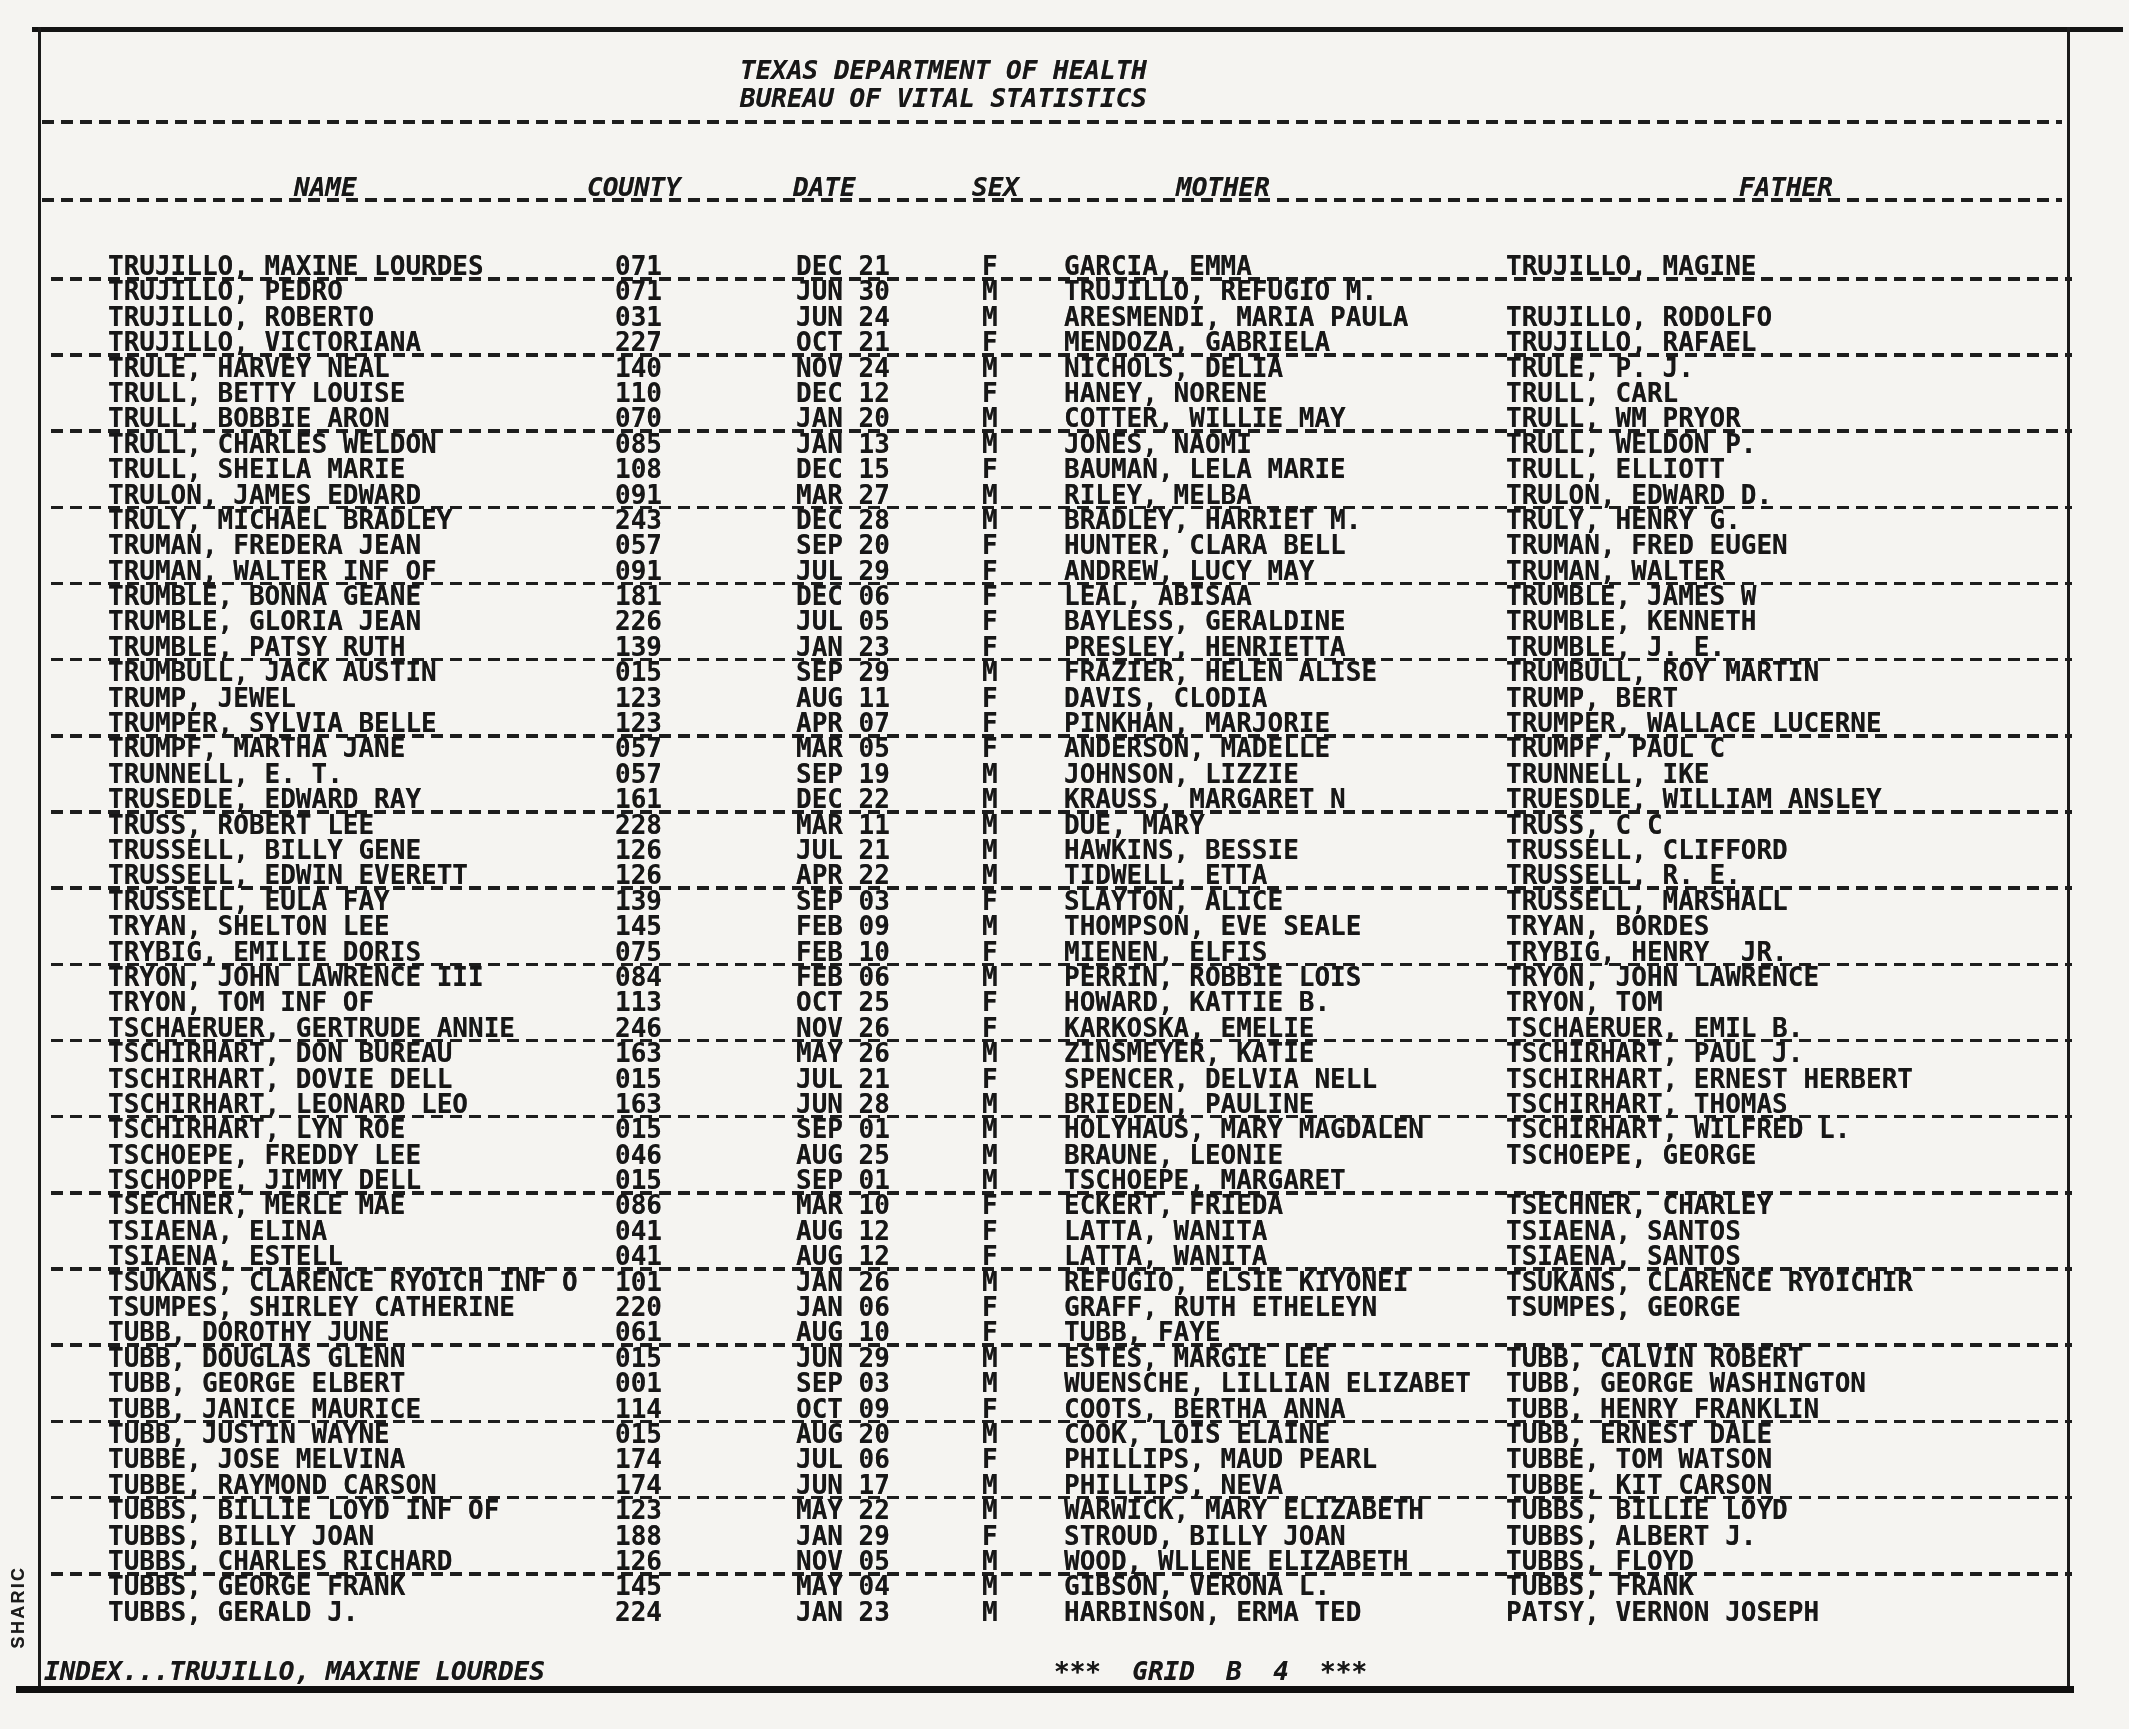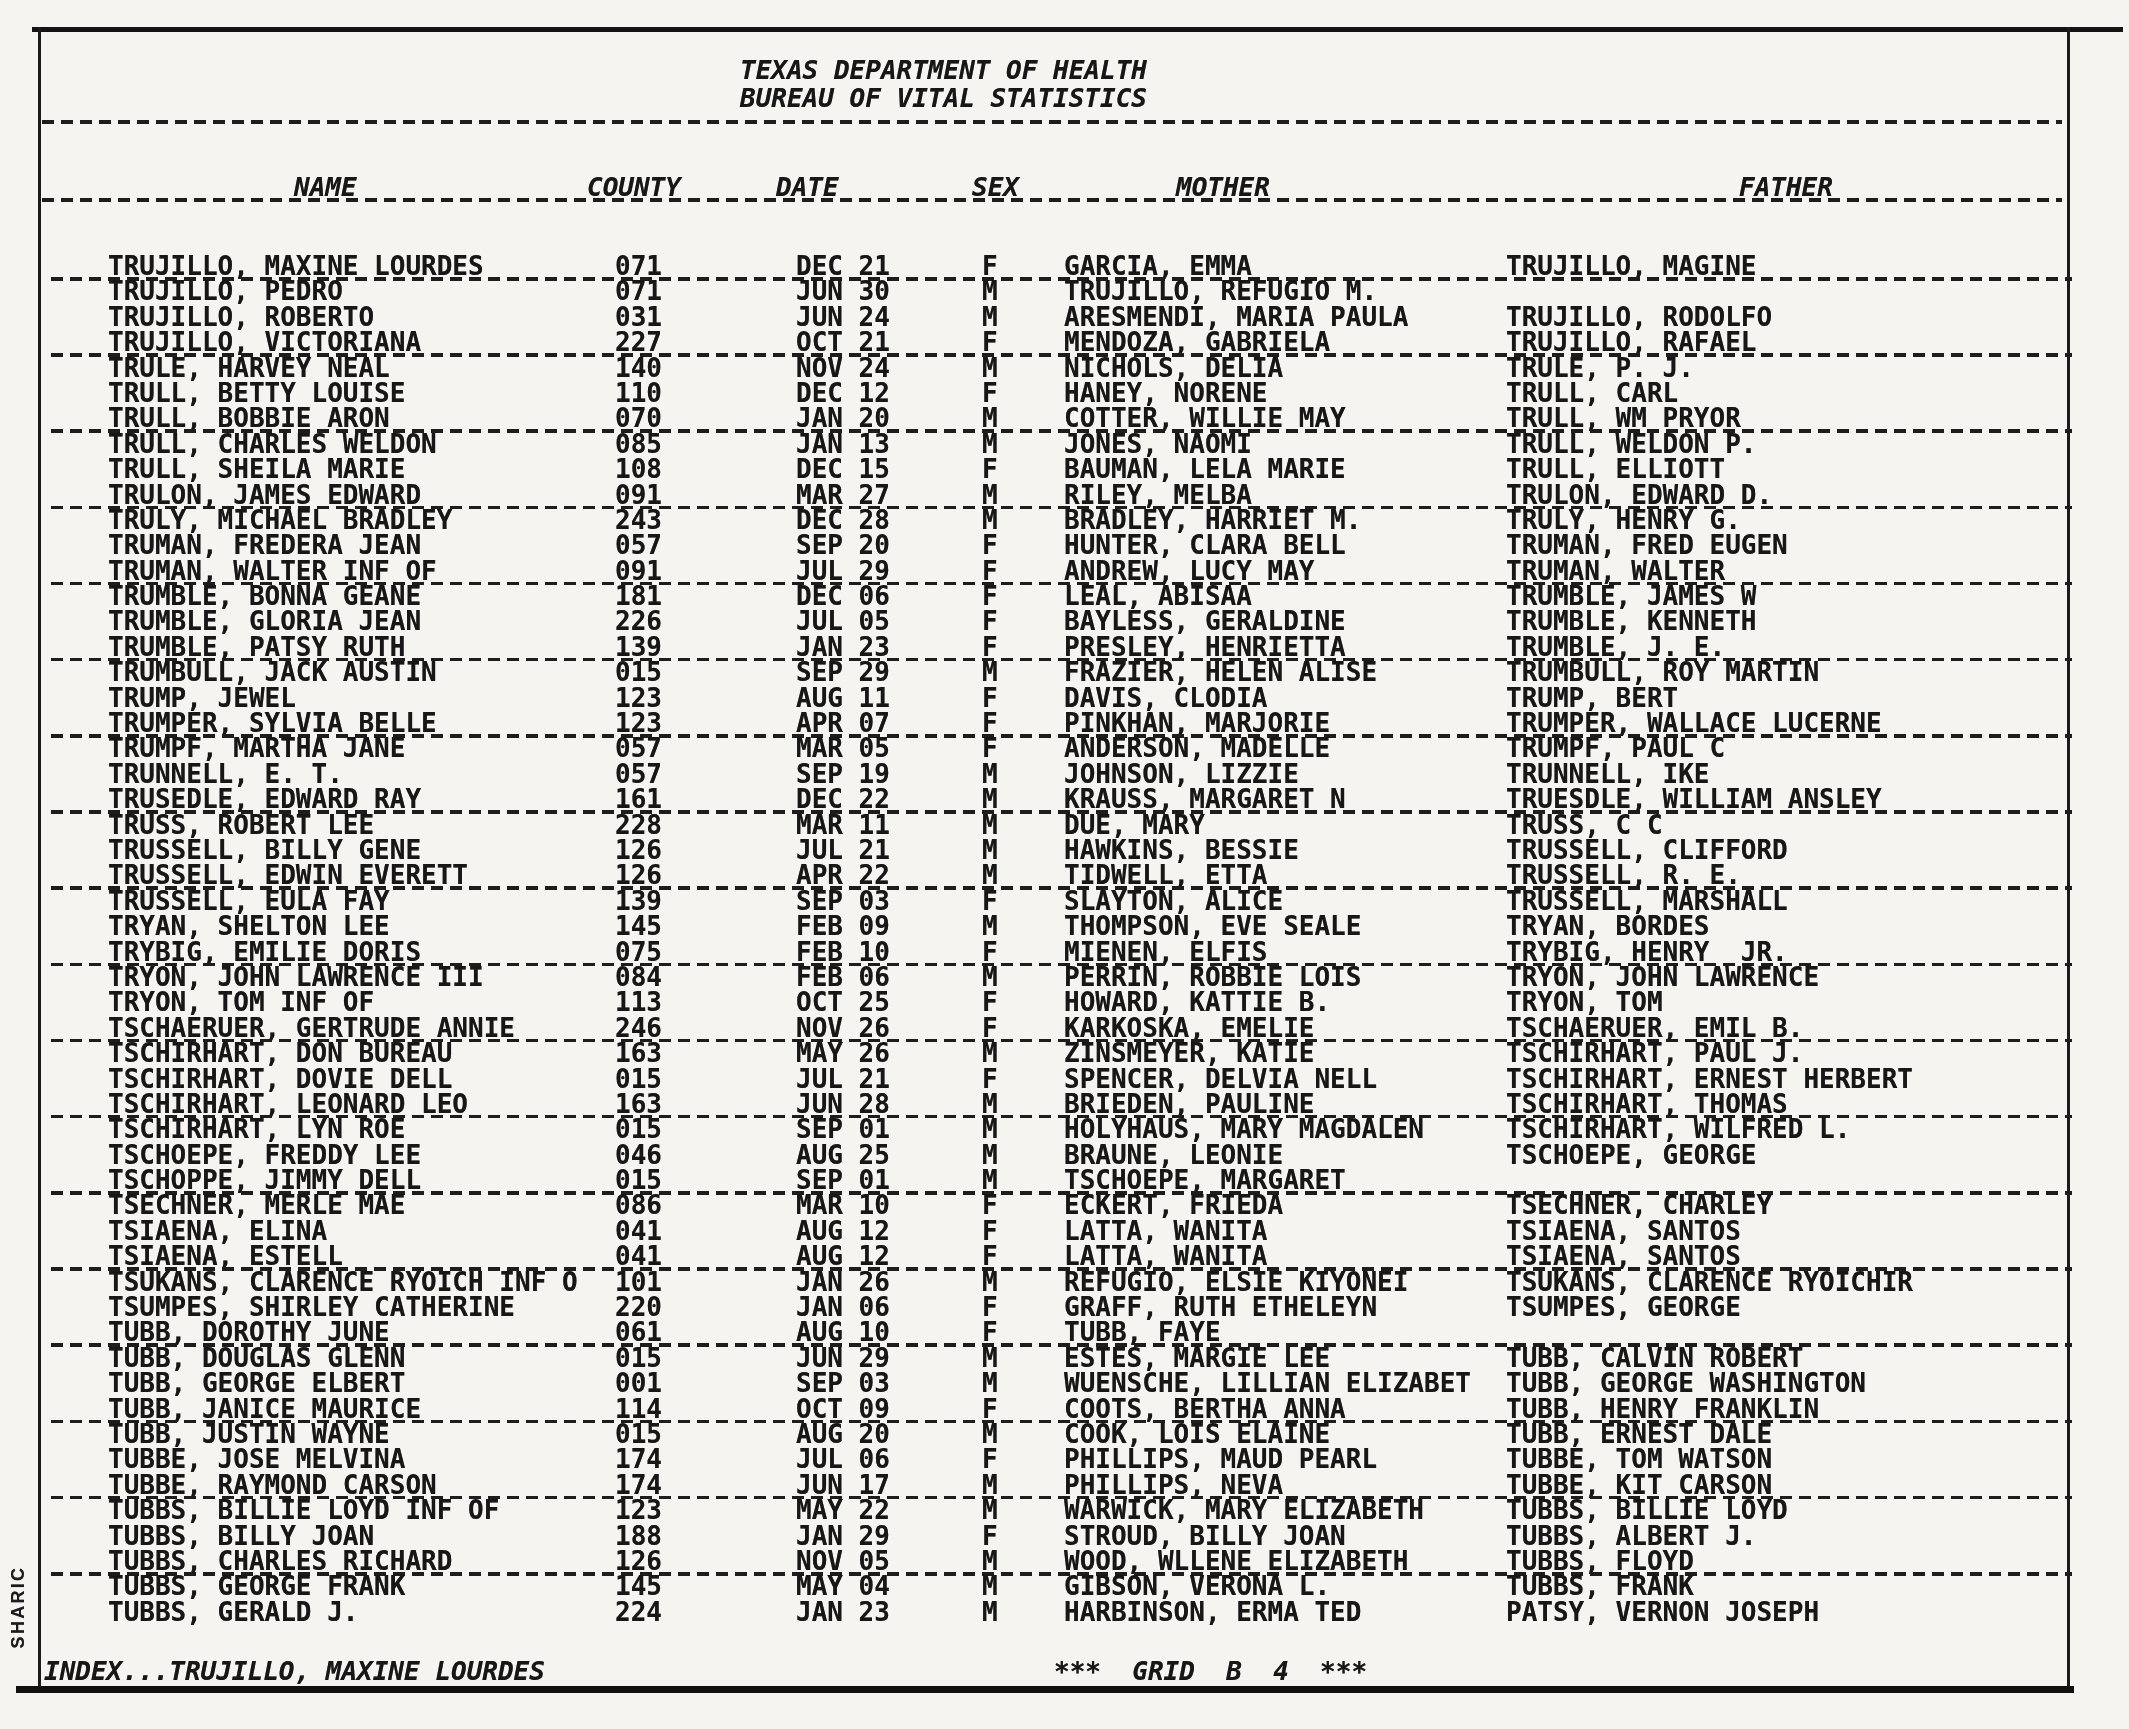--- a/index.html
+++ b/index.html
@@ -33,21 +33,21 @@
   }
   .dash-cycle   { left: 42px; top: 120px; width: 2020px; }
   .dash-headers { left: 42px; top: 198px; width: 2020px; }
 
   .title-line { left: 740px; }
   .cycle-line { left: 347px; top: 127px; }
 
   
   .h-name   { left: 294px;  top: 174px; }
   .h-county { left: 587px; top: 174px; }
-  .h-date   { left: 776px; top: 174px; text-align: right; }
+  .h-date   { left: 793px; top: 174px; text-align: right; }
   .h-sex    { left: 972px; top: 174px; }
   .h-mother { left: 1176px; top: 174px; }
   .h-father { left: 1739px; top: 174px; }
 
   
   #rows {
     position: absolute;
     left: 41px; top: 254px;
     width: 2027px;
     margin-left: 9px;

